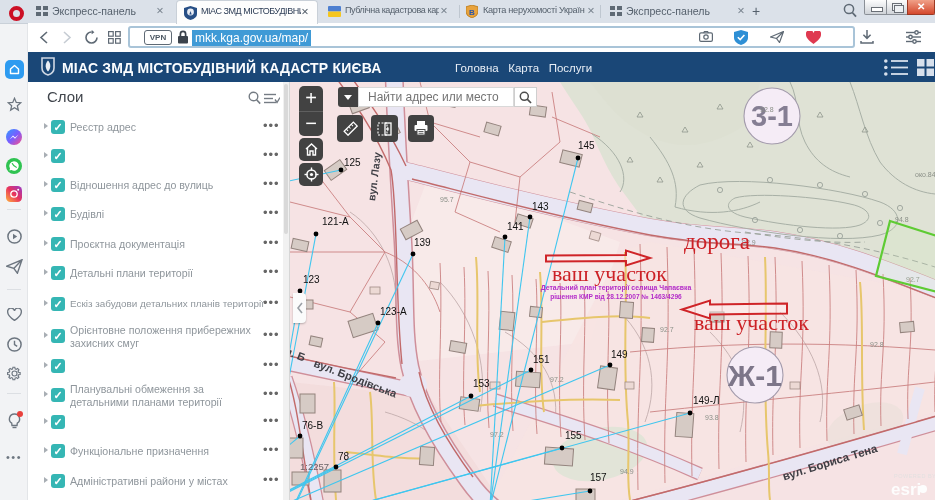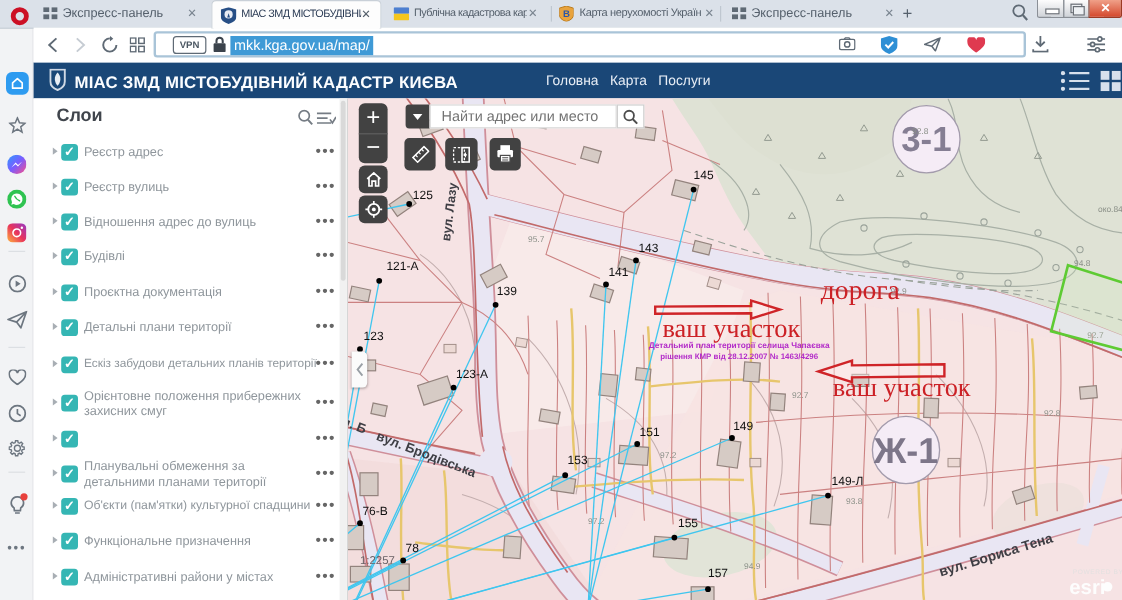--- a/index.html
+++ b/index.html
@@ -277,40 +277,39 @@
           <circle cx="10.5" cy="2.5" r="1.7"></circle>
           <circle cx="4.5" cy="7" r="1.7"></circle>
           <circle cx="8.5" cy="11.5" r="1.7"></circle>
         </g>
       </svg>
   </div>
 
   <div class="abs" id="panel">
     <div class="abs" style="left:255px;top:0;width:6px;height:418px;background:#f1f1f1;"></div>
     <div class="abs" style="left:256px;top:2px;width:4px;height:150px;background:#d9d9d9;border-radius:2px;"></div>
-    <div class="abs" style="left:19px;top:6px;font-size:15px;font-weight:bold;color:#40454c;">Слои</div>
+    <div class="abs" style="left:19px;top:6px;font-size:15px;font-weight:normal;color:#40454c;">Слои</div>
     <svg class="abs" style="left:220px;top:9px" width="13" height="14" viewBox="0 0 13 14">
         <circle cx="5.5" cy="5.5" r="4.3" fill="none" stroke="#757c84" stroke-width="1.4"></circle>
         <line x1="8.6" y1="8.8" x2="12.2" y2="12.6" stroke="#757c84" stroke-width="1.6"></line>
       </svg>
     <svg class="abs" style="left:236px;top:11px" width="16" height="11" viewBox="0 0 16 11">
         <g stroke="#757c84" stroke-width="1.4" fill="none">
           <line x1="0" y1="1.5" x2="12" y2="1.5"></line>
           <line x1="0" y1="5.5" x2="9" y2="5.5"></line>
           <line x1="0" y1="9.5" x2="12" y2="9.5"></line>
           <polyline points="11,6.5 13,9.5 16,4.5"></polyline>
         </g>
       </svg>
     <div class="tri" style="left:16px;top:41px;"></div>
     <div class="cbx" style="left:23px;top:38px;">✓</div>
     <div class="lname" style="left:42px;top:39px;">Реєстр адрес</div>
     <div class="ldots" style="left:235px;top:36px;">•••</div>
     <div class="tri" style="left:16px;top:70px;"></div>
     <div class="cbx" style="left:23px;top:67px;">✓</div>
-    <div class="lname" style="left:42px;top:68px;">Реєстр вулиць</div>
     <div class="ldots" style="left:235px;top:65px;">•••</div>
     <div class="tri" style="left:16px;top:99px;"></div>
     <div class="cbx" style="left:23px;top:96px;">✓</div>
     <div class="lname" style="left:42px;top:97px;">Відношення адрес до вулиць</div>
     <div class="ldots" style="left:235px;top:94px;">•••</div>
     <div class="tri" style="left:16px;top:128px;"></div>
     <div class="cbx" style="left:23px;top:125px;">✓</div>
     <div class="lname" style="left:42px;top:126px;">Будівлі</div>
     <div class="ldots" style="left:235px;top:123px;">•••</div>
     <div class="tri" style="left:16px;top:158px;"></div>
@@ -331,21 +330,20 @@
     <div class="ldots" style="left:235px;top:245px;">•••</div>
     <div class="tri" style="left:16px;top:280px;"></div>
     <div class="cbx" style="left:23px;top:277px;">✓</div>
     <div class="ldots" style="left:235px;top:275px;">•••</div>
     <div class="tri" style="left:16px;top:309px;"></div>
     <div class="cbx" style="left:23px;top:306px;">✓</div>
     <div class="lname" style="left:42px;top:301px;">Планувальні обмеження за детальними планами території</div>
     <div class="ldots" style="left:235px;top:304px;">•••</div>
     <div class="tri" style="left:16px;top:336px;"></div>
     <div class="cbx" style="left:23px;top:333px;">✓</div>
-    <div class="lname" style="left:42px;top:334px;white-space:nowrap;font-size:10.2px;">Об'єкти (пам'ятки) культурної спадщини</div>
     <div class="ldots" style="left:235px;top:331px;">•••</div>
     <div class="tri" style="left:16px;top:365px;"></div>
     <div class="cbx" style="left:23px;top:362px;">✓</div>
     <div class="lname" style="left:42px;top:363px;">Функціональне призначення</div>
     <div class="ldots" style="left:235px;top:360px;">•••</div>
     <div class="tri" style="left:16px;top:395px;"></div>
     <div class="cbx" style="left:23px;top:392px;">✓</div>
     <div class="lname" style="left:42px;top:393px;">Адміністративні райони у містах</div>
     <div class="ldots" style="left:235px;top:390px;">•••</div>
   </div>

